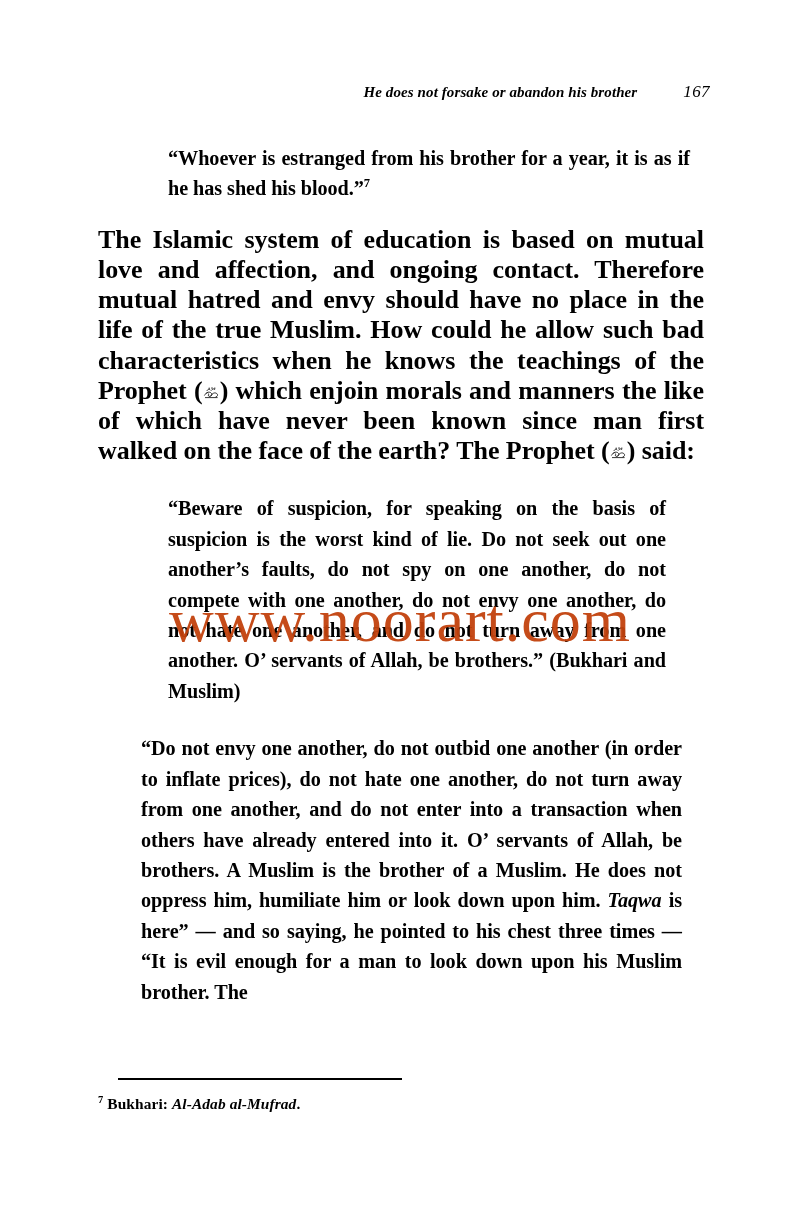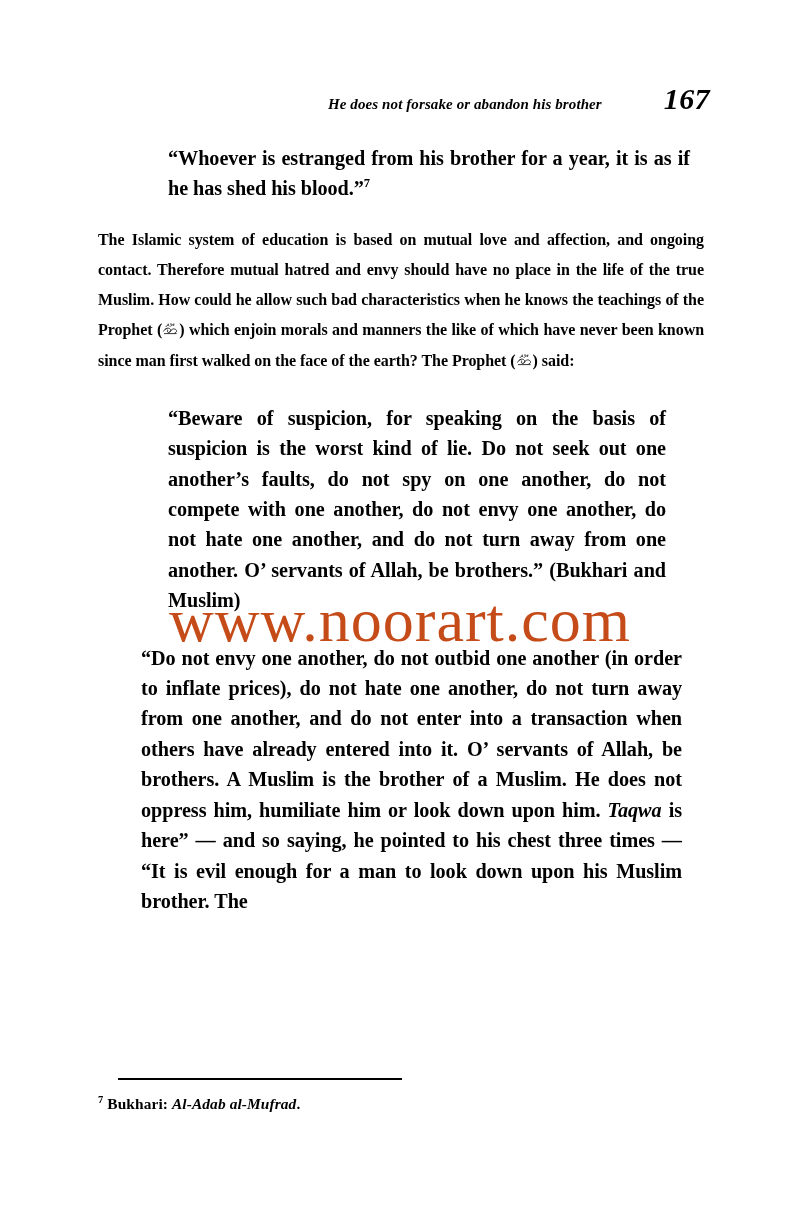--- a/index.html
+++ b/index.html
@@ -34,37 +34,36 @@
   .runninghead-title {
     font-style: italic;
     font-weight: bold;
     font-size: 15px;
     letter-spacing: 0.1px;
     margin-right: 46px;
     white-space: nowrap;
   }
   .runninghead-folio {
     font-style: italic;
-    font-weight: bold;
-    font-size: 30px;
+    font-weight: normal;
+    font-size: 17px;
     letter-spacing: 0.4px;
-    margin-left: 16px;
   }
 
   
   .column {
     position: absolute;
     left: 98px;
     top: 143px;
     width: 606px;
   }
 
   p {
     margin: 0;
-    font-size: 16px;
+    font-size: 26px;
     line-height: 30.2px;
     text-align: justify;
     text-justify: inter-word;
     font-weight: bold;
     letter-spacing: -0.05px;
   }
 
   
   .body-para {
     margin-top: 21px;

